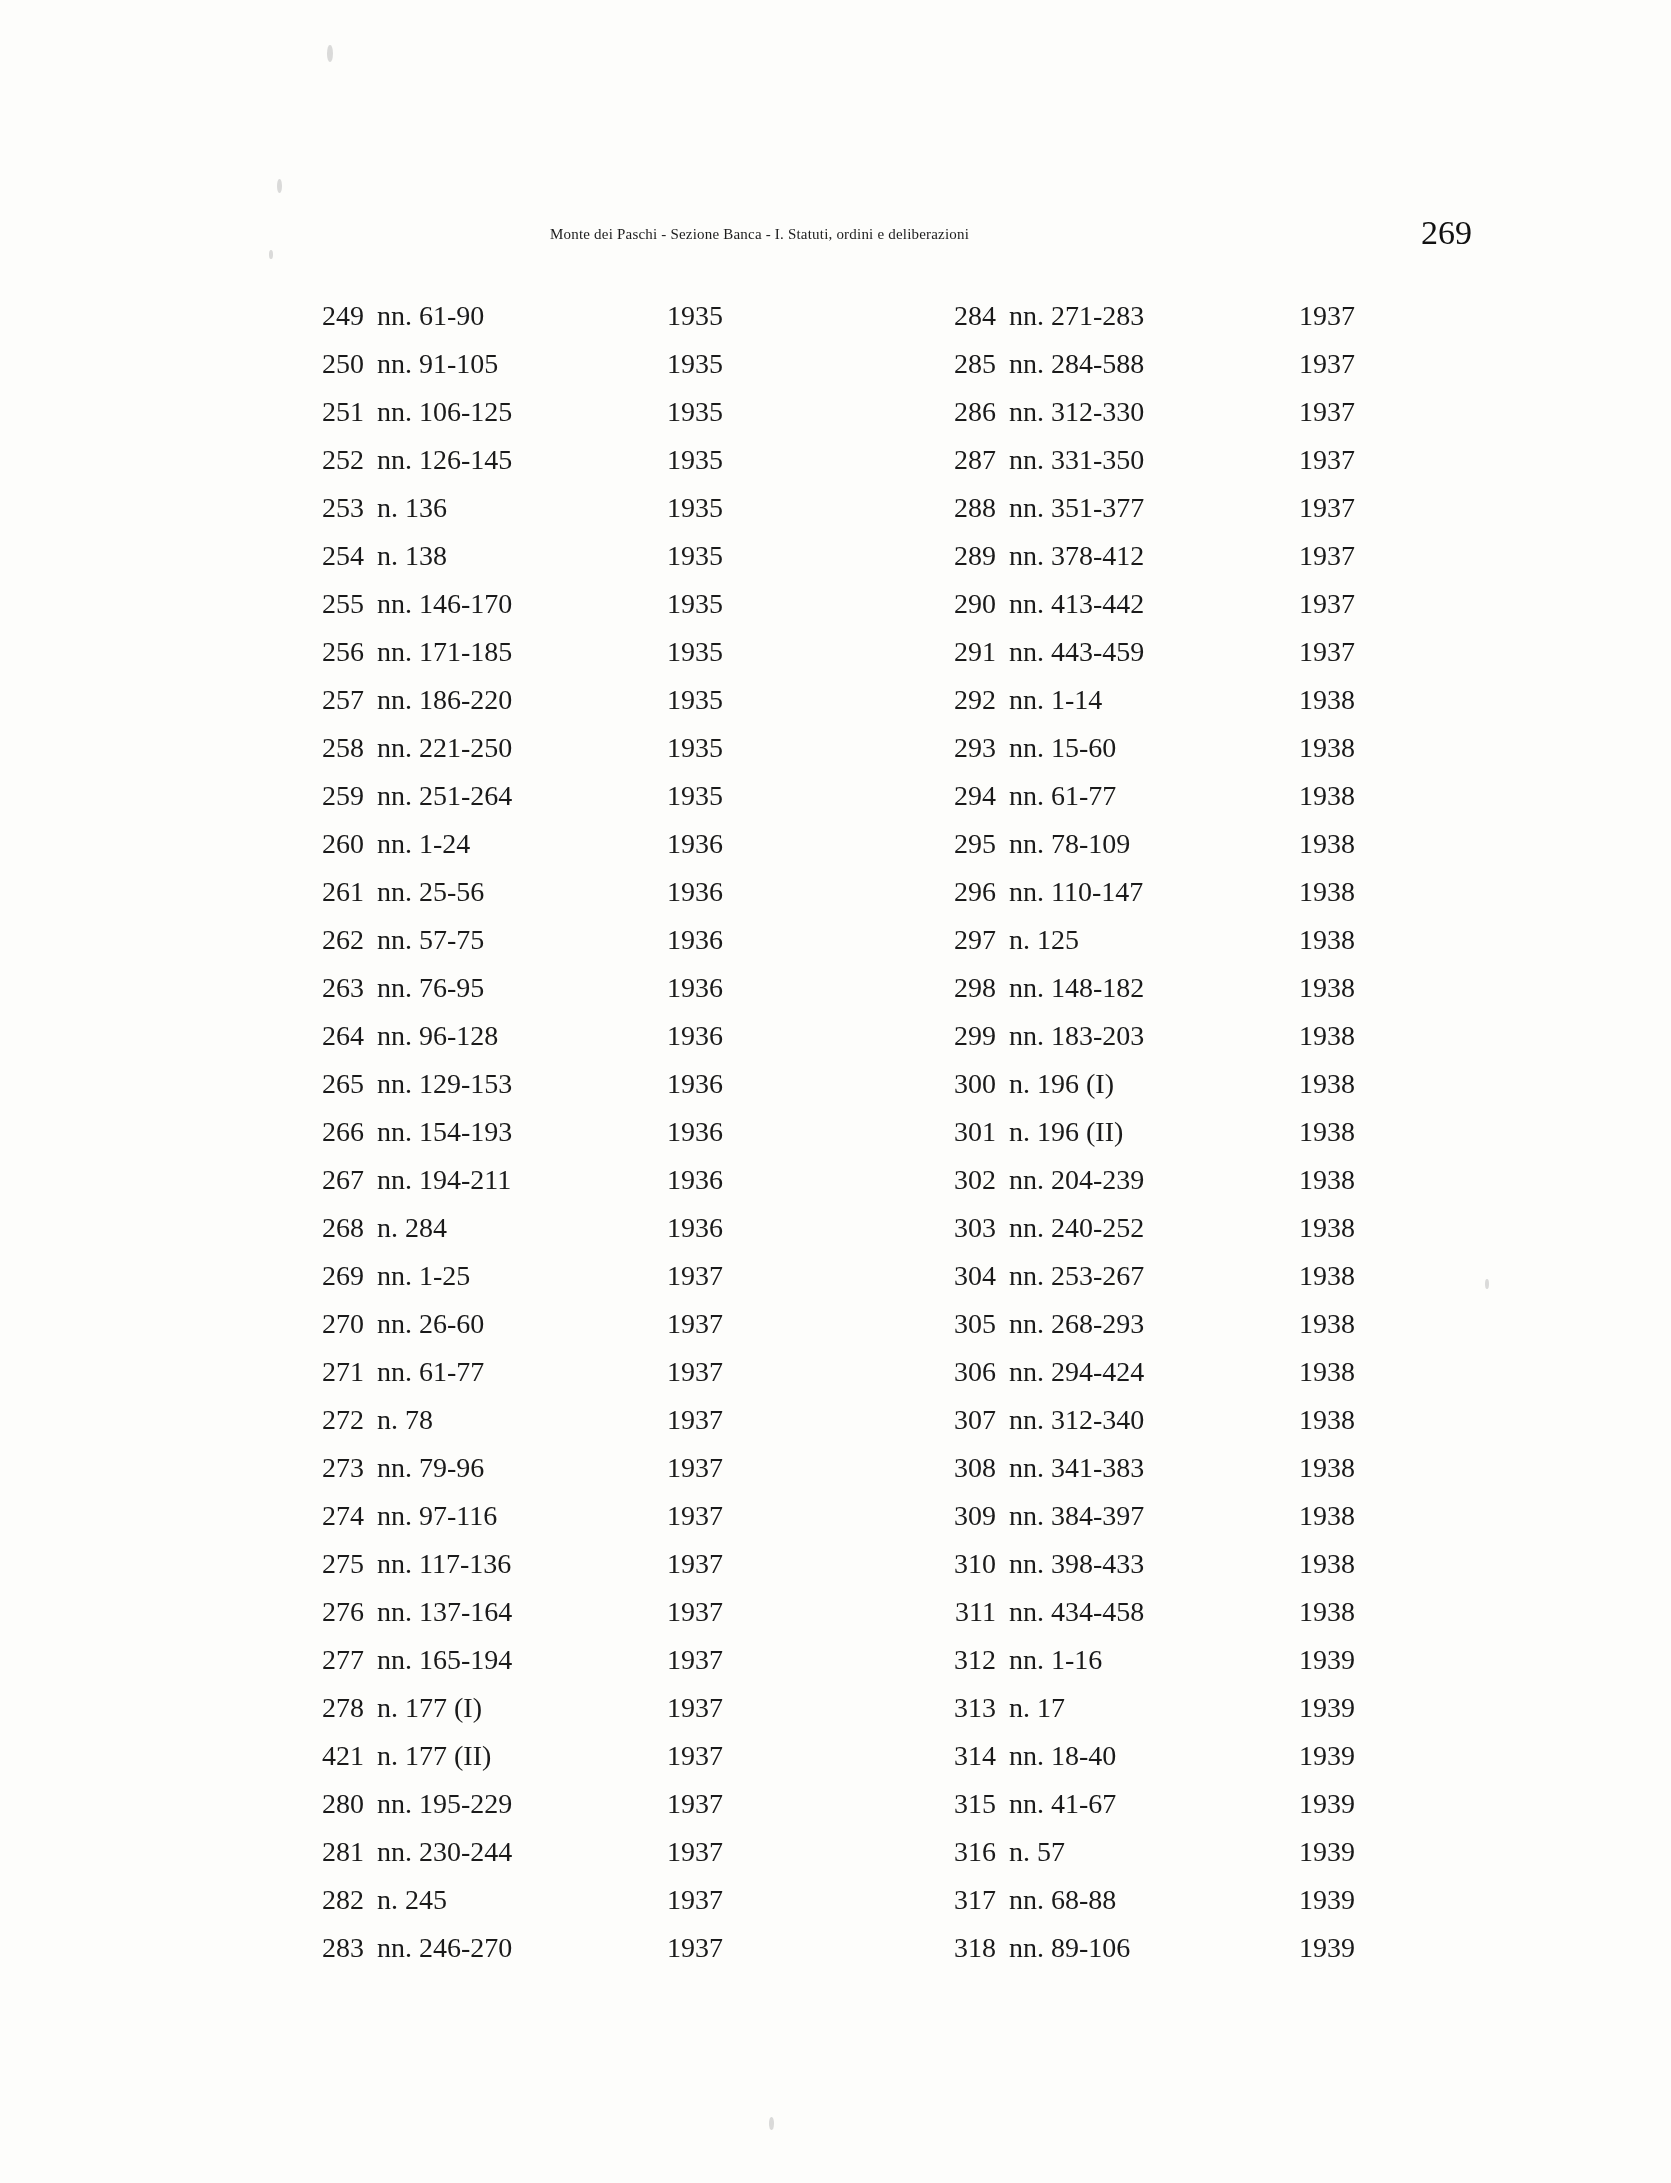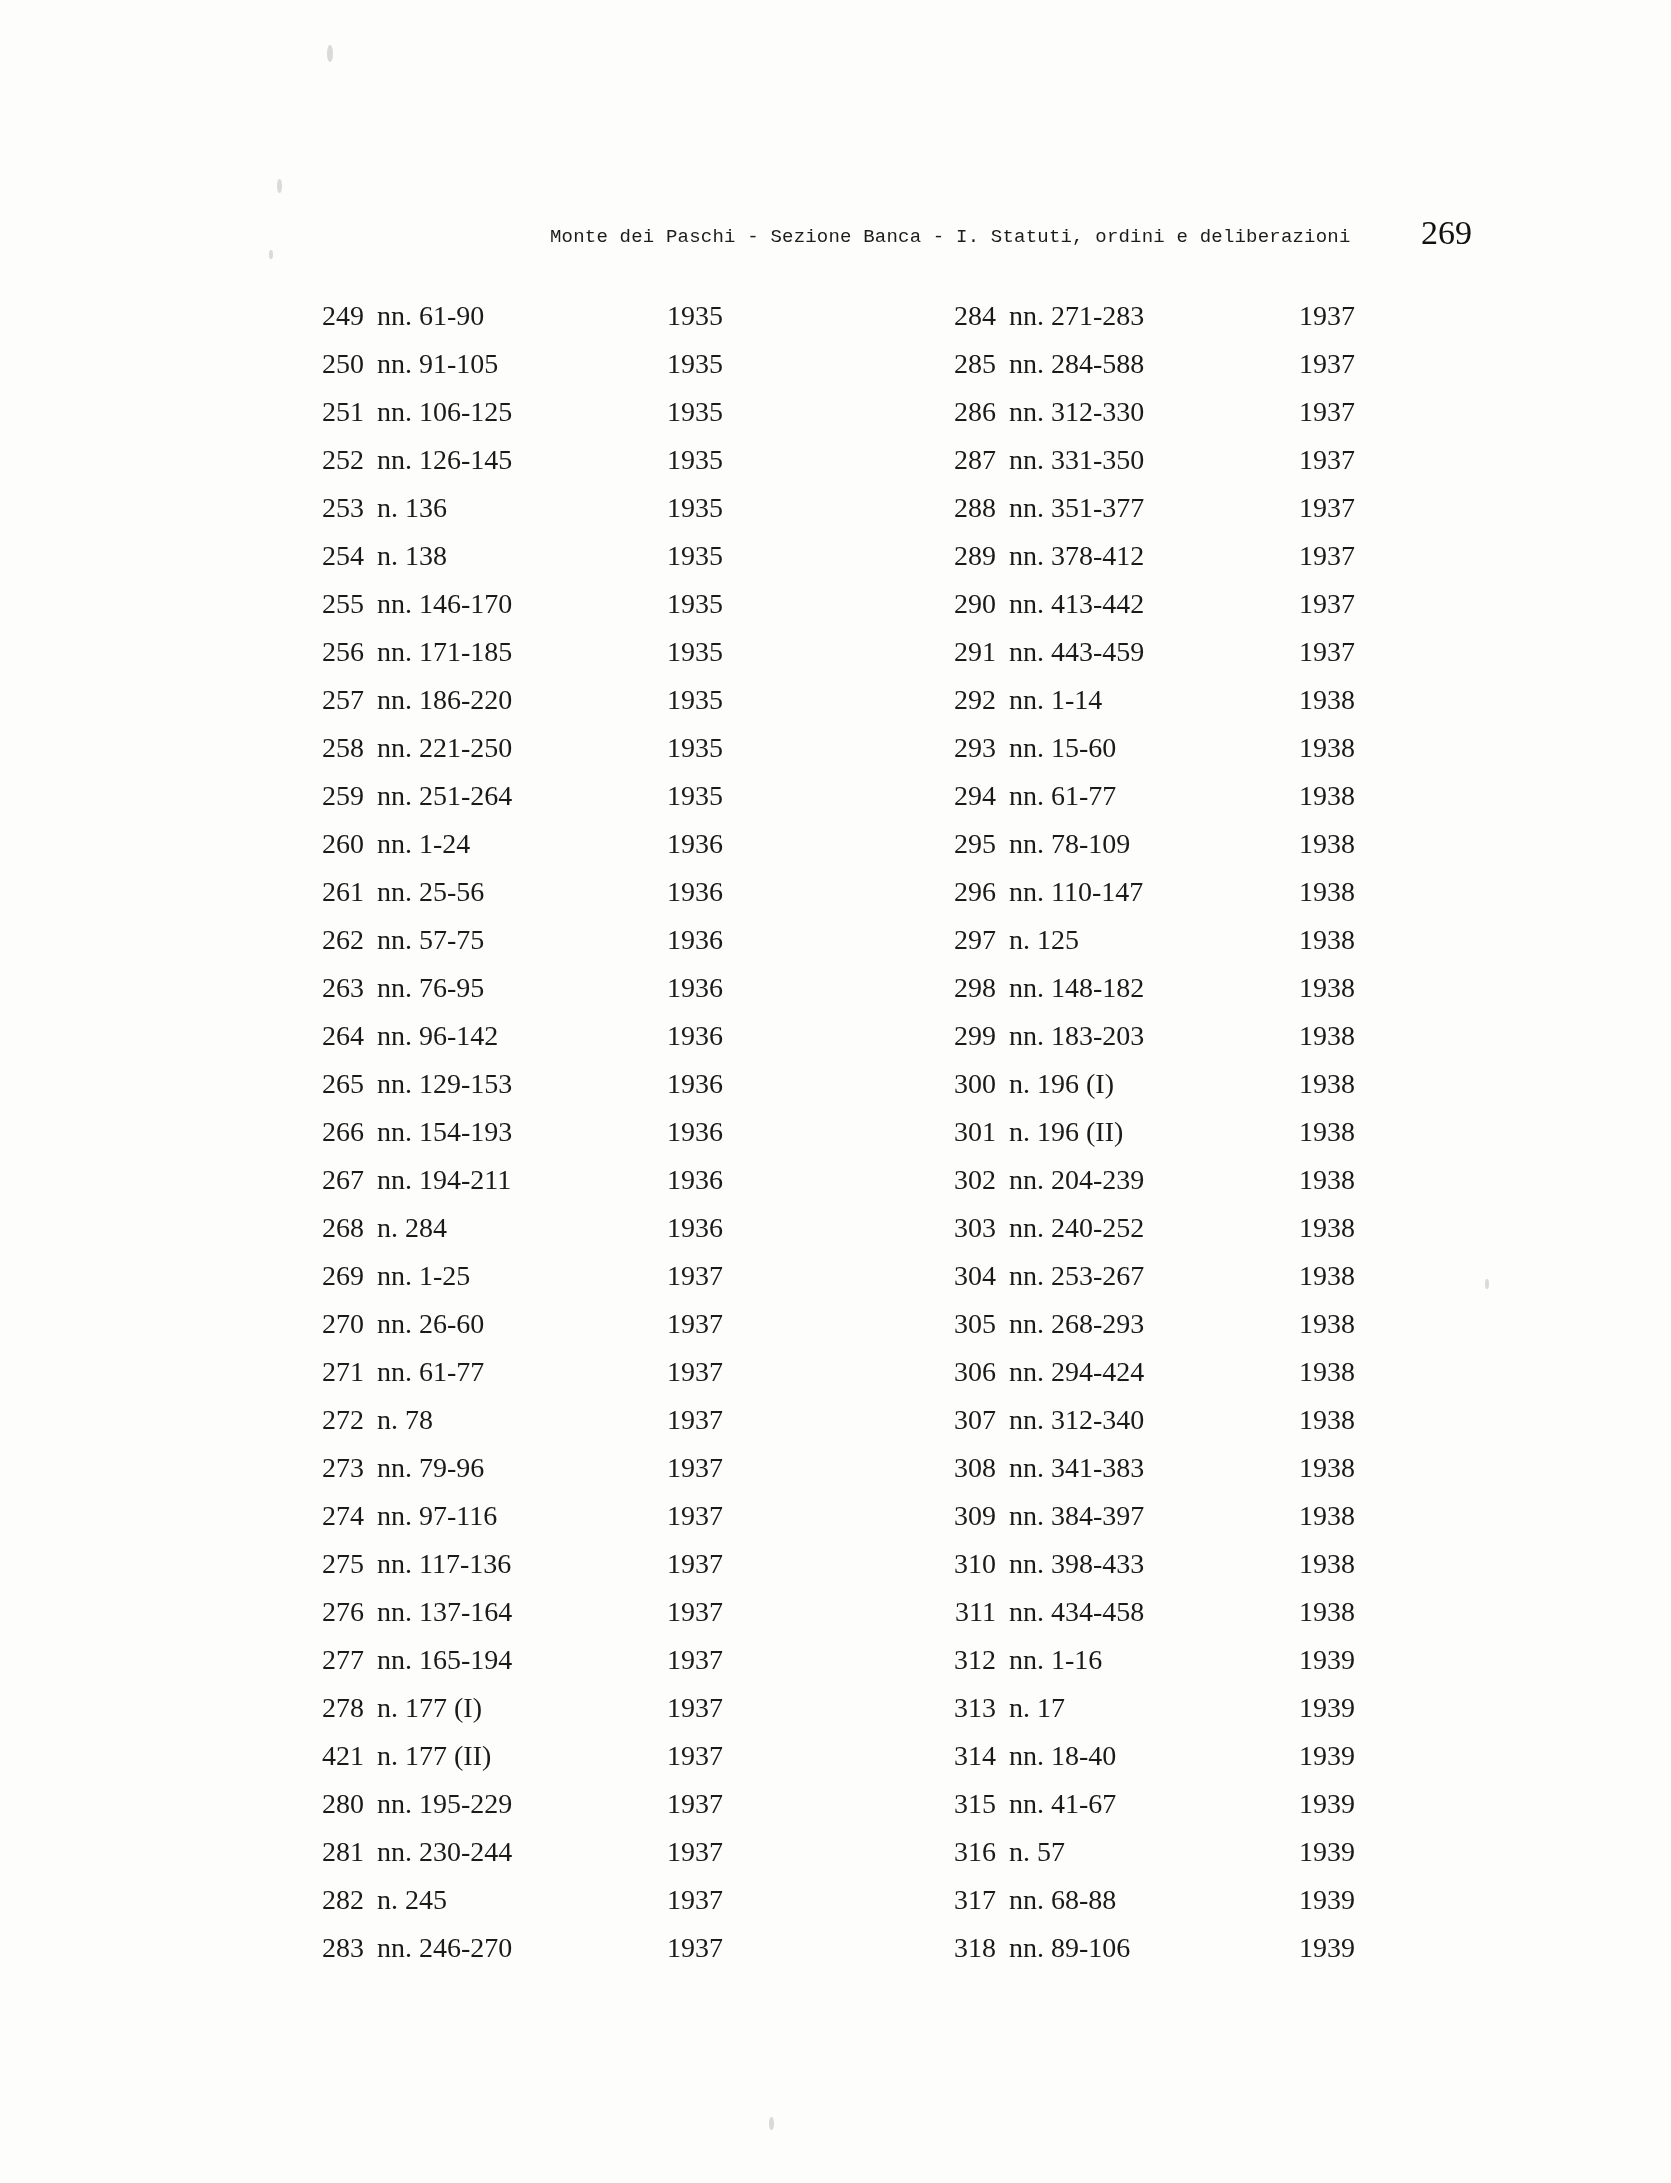--- a/index.html
+++ b/index.html
@@ -27,22 +27,22 @@
     left: 0;
     top: 226px;
     width: 1672px;
     display: flex;
     align-items: baseline;
   }
   .header-title {
     position: absolute;
     left: 550px;
     top: 0;
-    font-family: Liberation Mono, monospace;
-    font-size: 19px;
+    font-family: Liberation Serif, serif;
+    font-size: 15px;
     letter-spacing: 0.2px;
     color: #1c1c1c;
     white-space: nowrap;
   }
   .header-pageno {
     position: absolute;
     left: 1421px;
     top: -12.5px;
     font-family: "Liberation Serif", serif;
     font-size: 34px;
@@ -178,21 +178,21 @@
           <span class="c-desc">nn. 57-75</span>
           <span class="c-year">1936</span>
         </div>
         <div class="row">
           <span class="c-num">263</span>
           <span class="c-desc">nn. 76-95</span>
           <span class="c-year">1936</span>
         </div>
         <div class="row">
           <span class="c-num">264</span>
-          <span class="c-desc">nn. 96-142</span>
+          <span class="c-desc">nn. 96-128</span>
           <span class="c-year">1936</span>
         </div>
         <div class="row">
           <span class="c-num">265</span>
           <span class="c-desc">nn. 129-153</span>
           <span class="c-year">1936</span>
         </div>
         <div class="row">
           <span class="c-num">266</span>
           <span class="c-desc">nn. 154-193</span>

